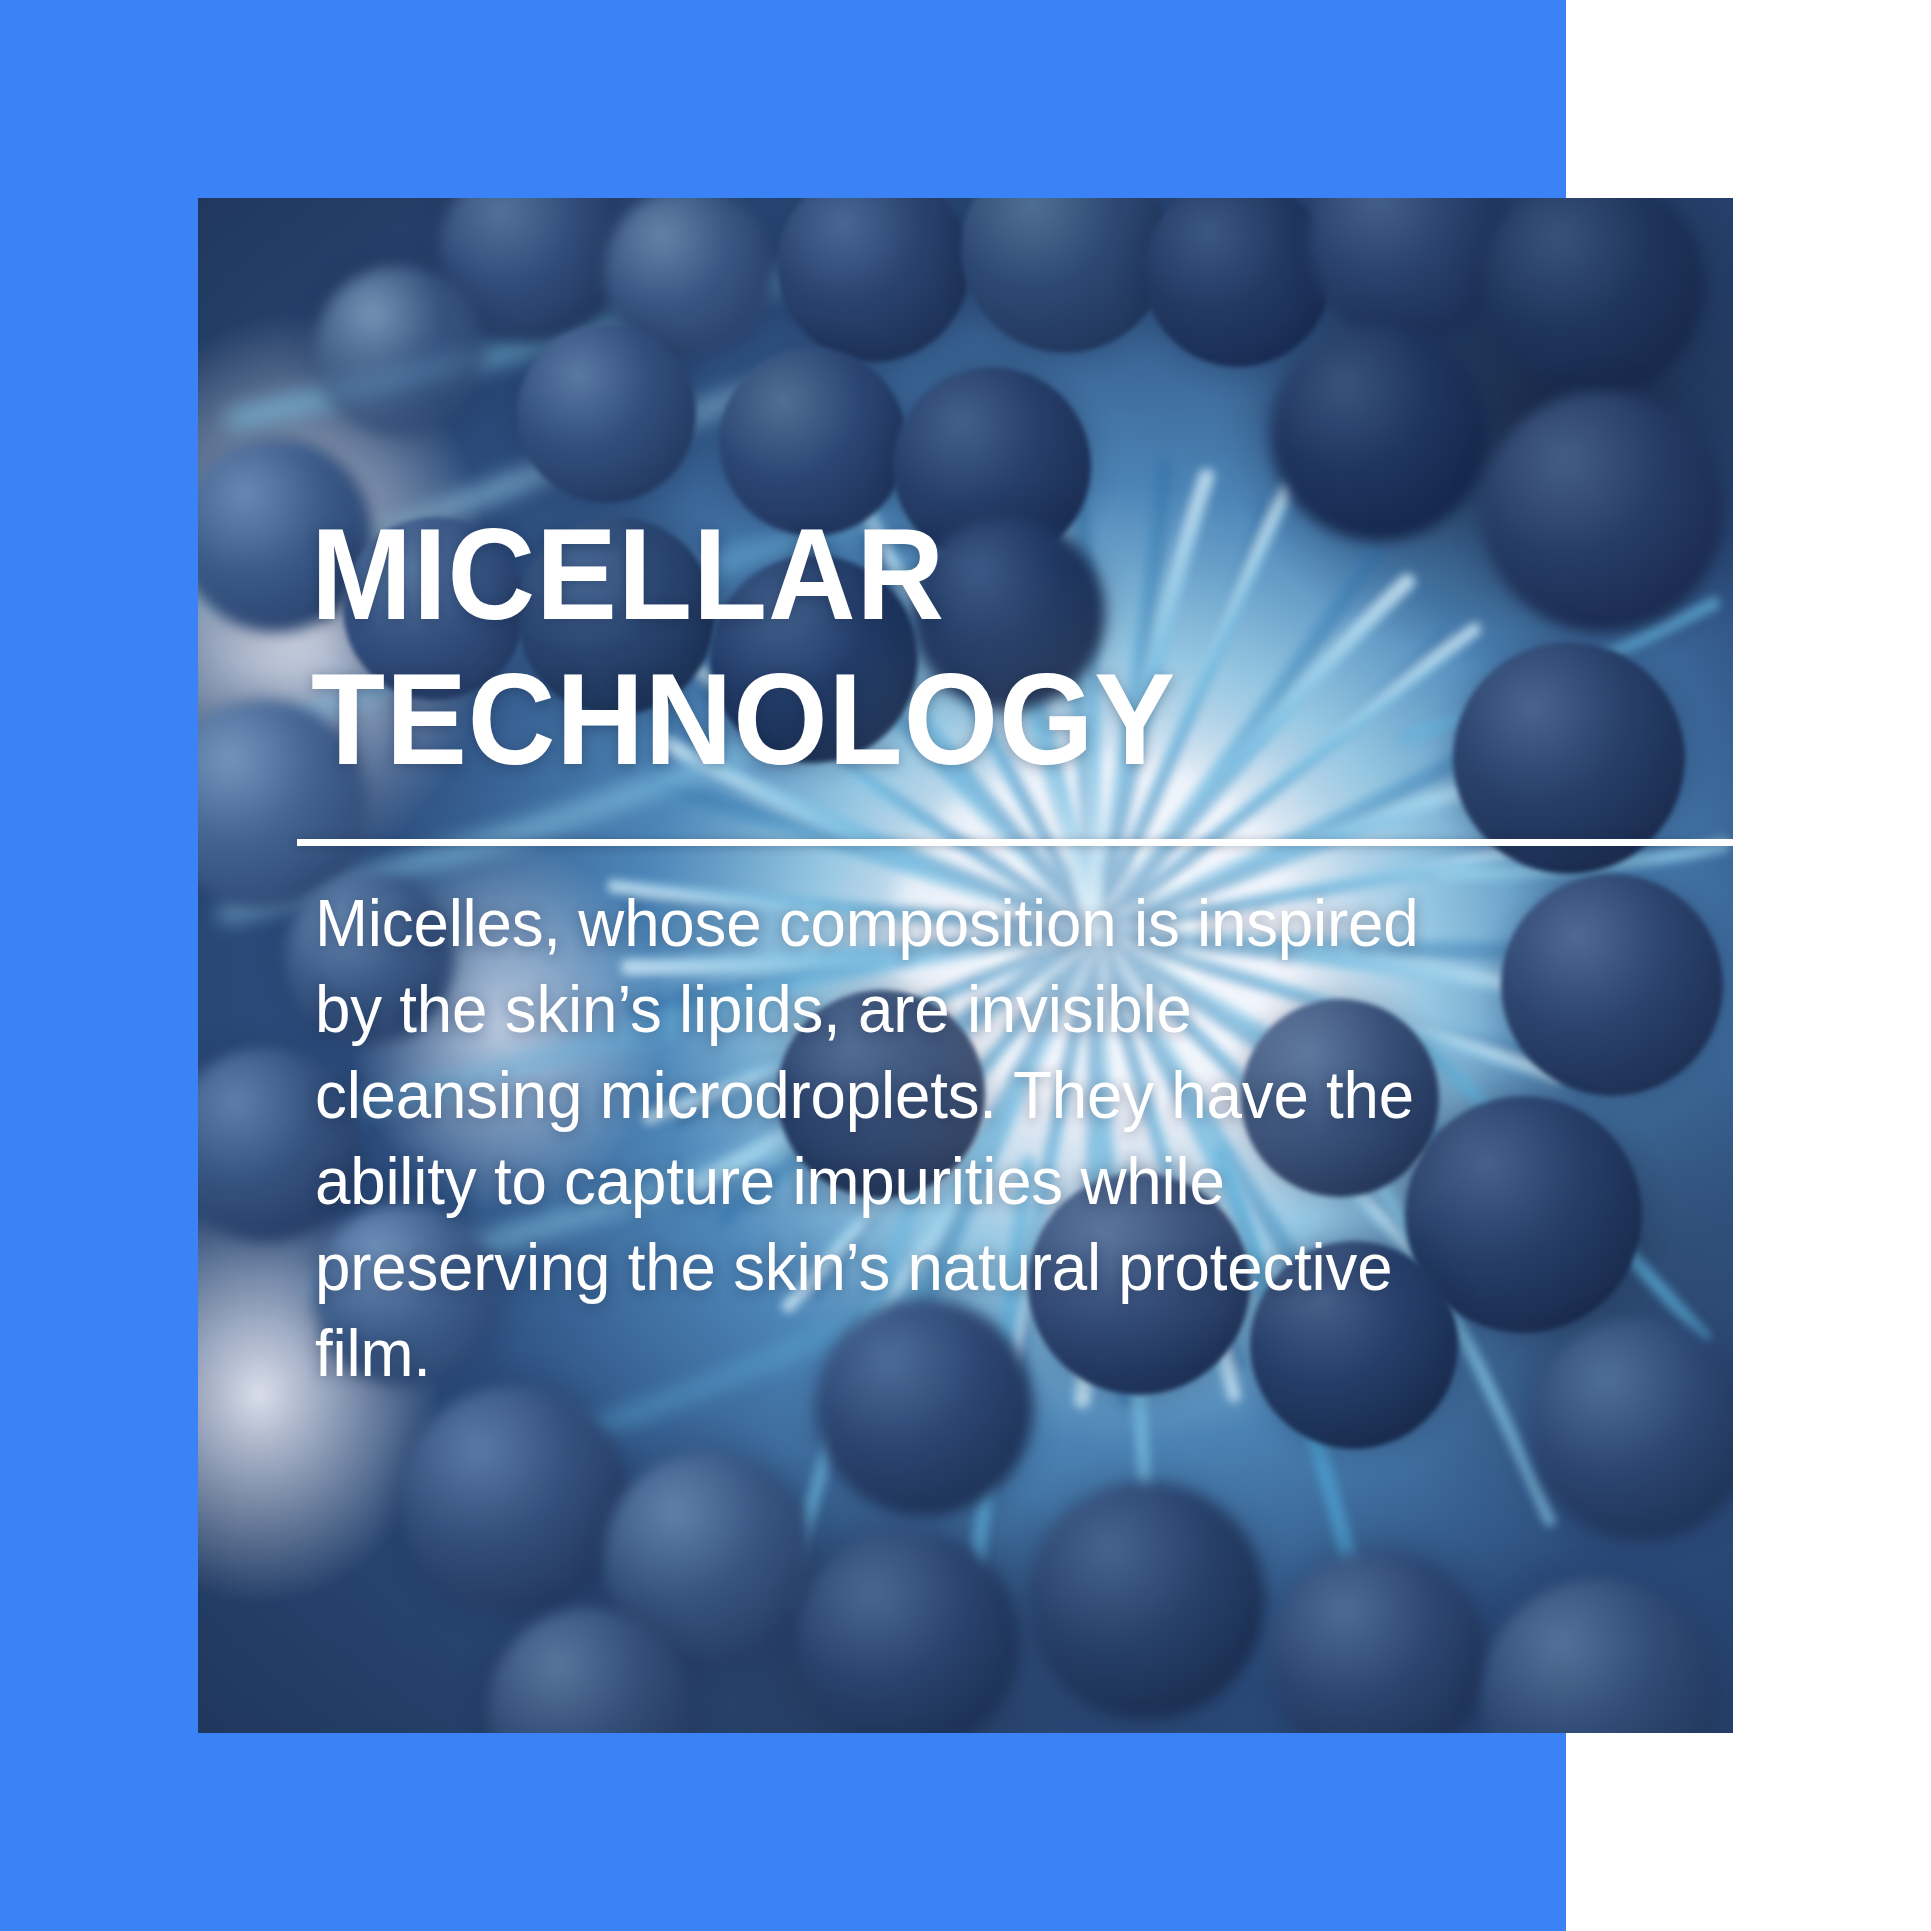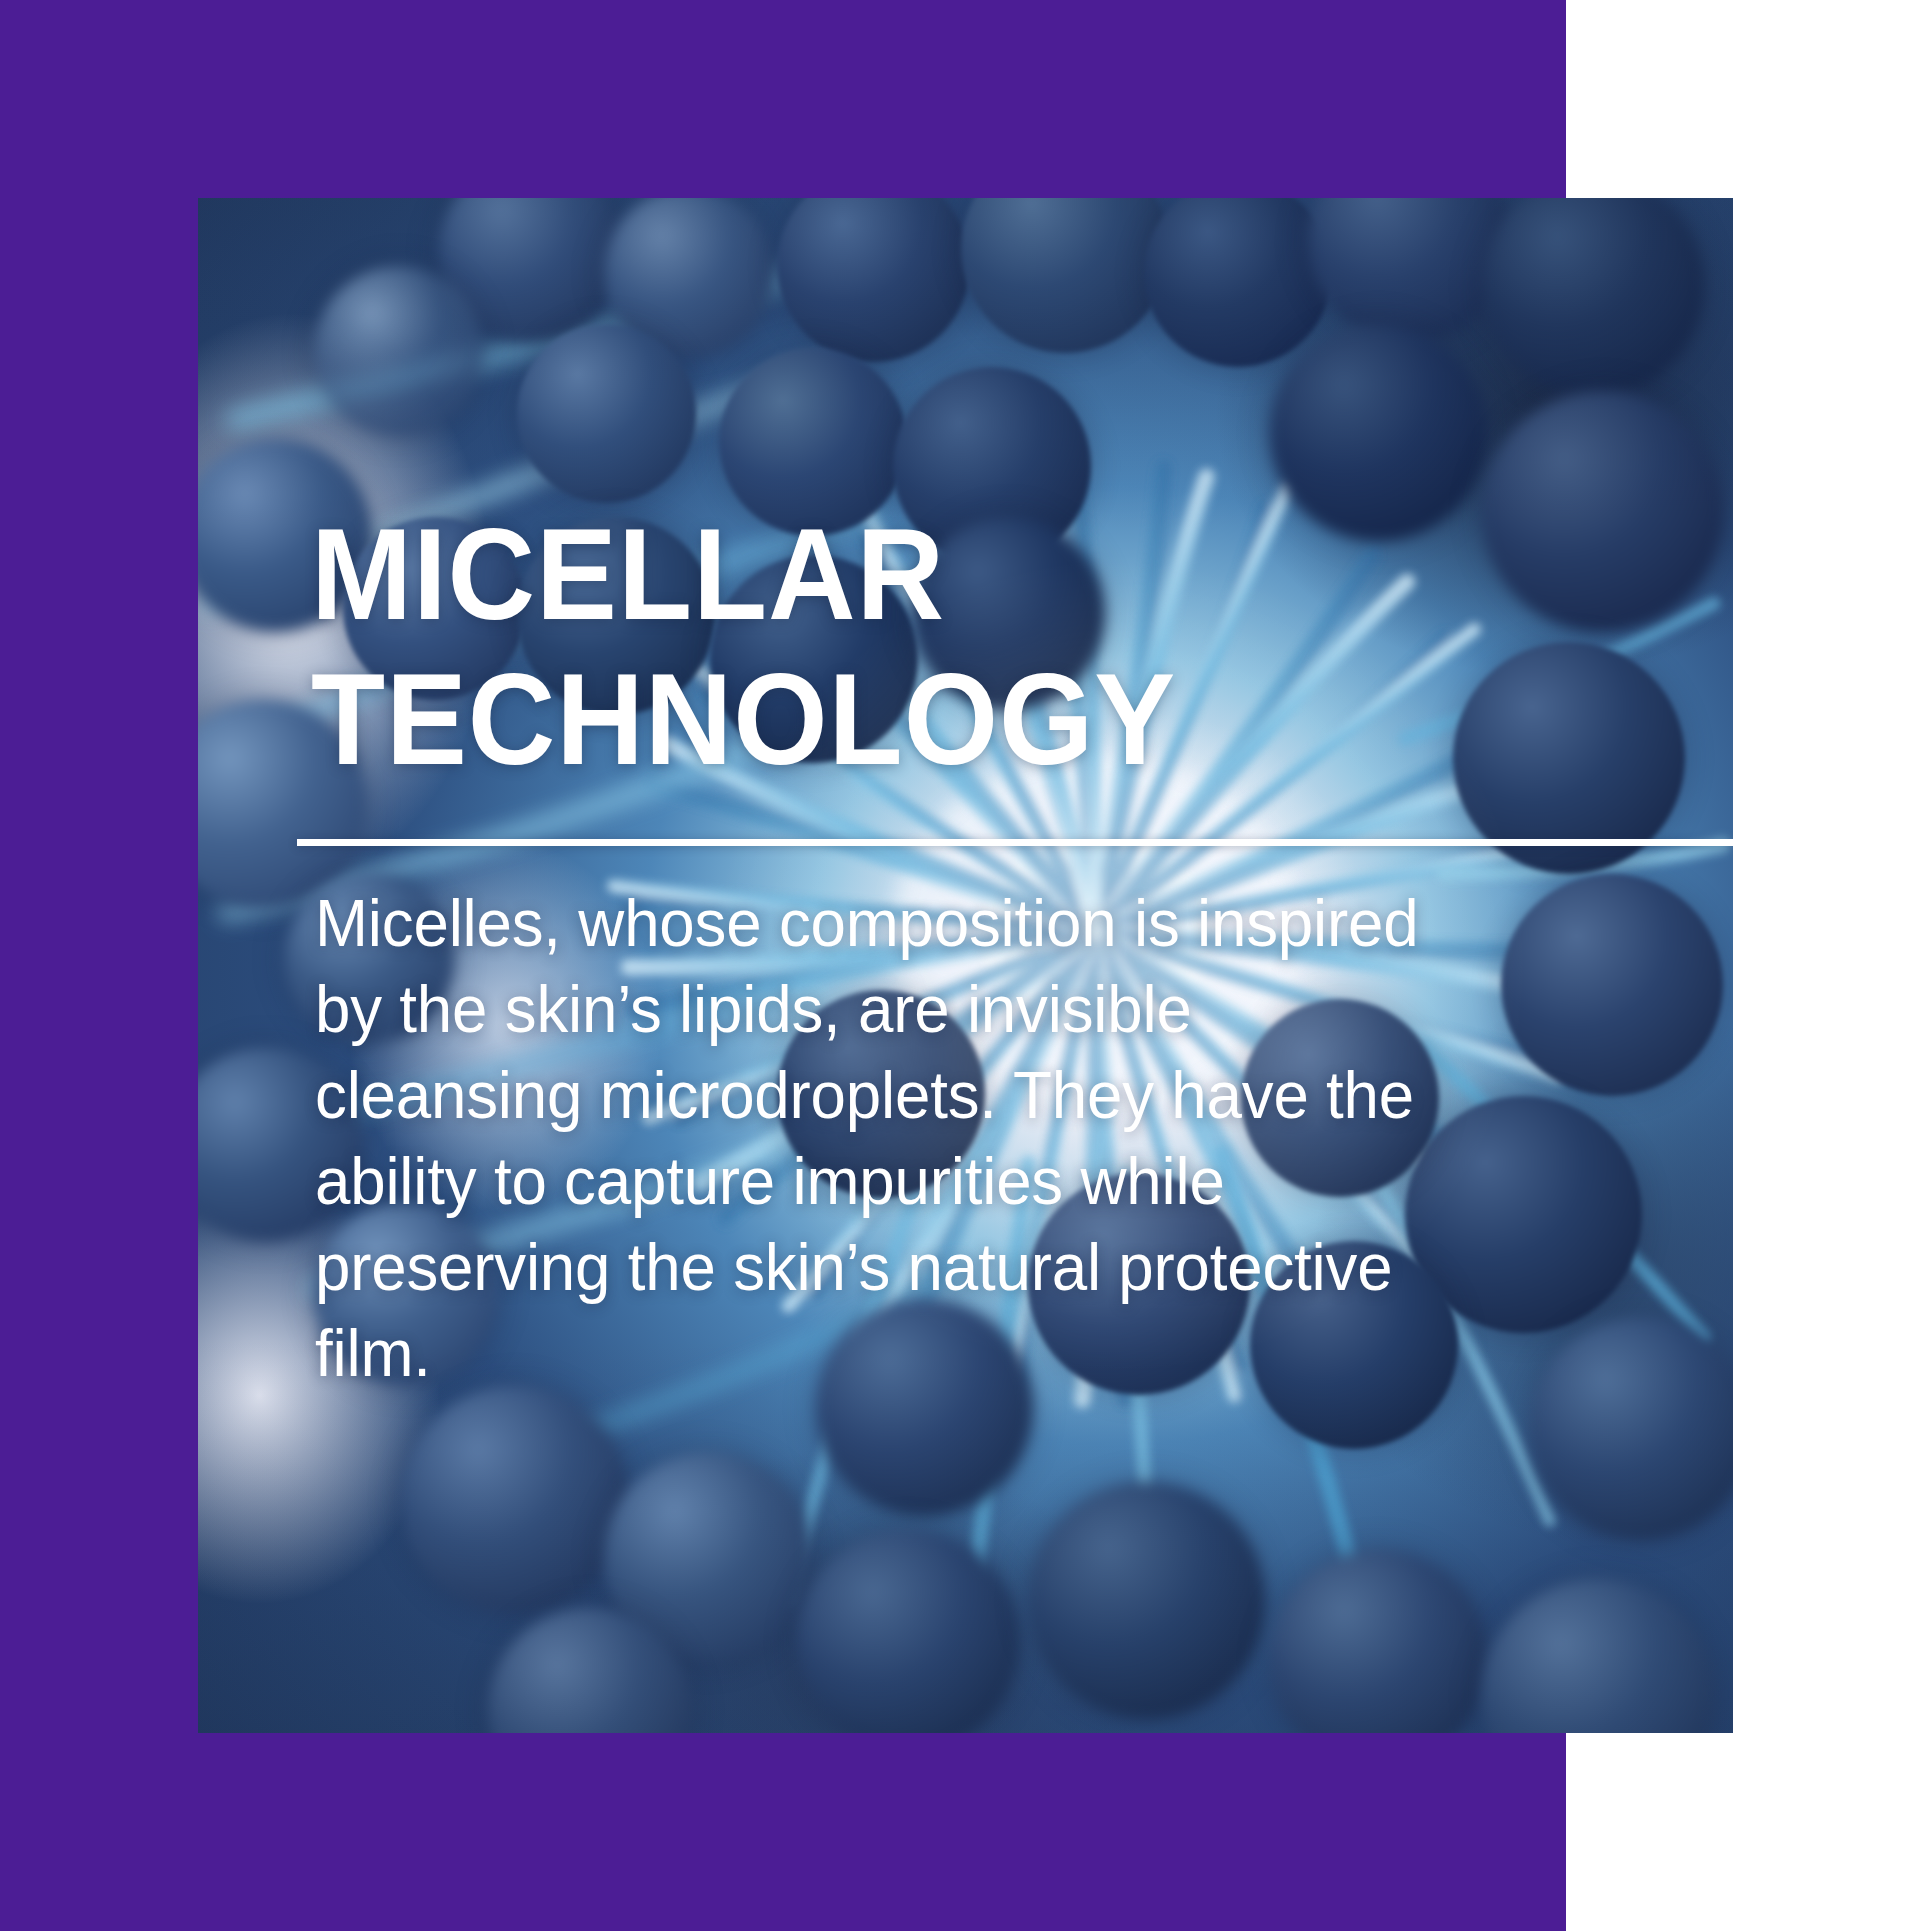--- a/index.html
+++ b/index.html
@@ -3,21 +3,21 @@
 <meta charset="utf-8">
 <title>Micellar Technology</title>
 <style>
   html,body{margin:0;padding:0;}
   body{
     width:1931px;height:1931px;
     background:#ffffff;
     font-family:"Liberation Sans", sans-serif;
     overflow:hidden;
   }
-  .canvas{position:relative;width:1566px;height:1931px;background:#4c1d95;}
+  .canvas{position:relative;width:1566px;height:1931px;background:#3b82f6;}
 
   
   .panel{
     position:absolute;
     left:198px;top:198px;
     width:1535px;height:1535px;
     overflow:hidden;
     background:#e9ecf5;
   }
 

